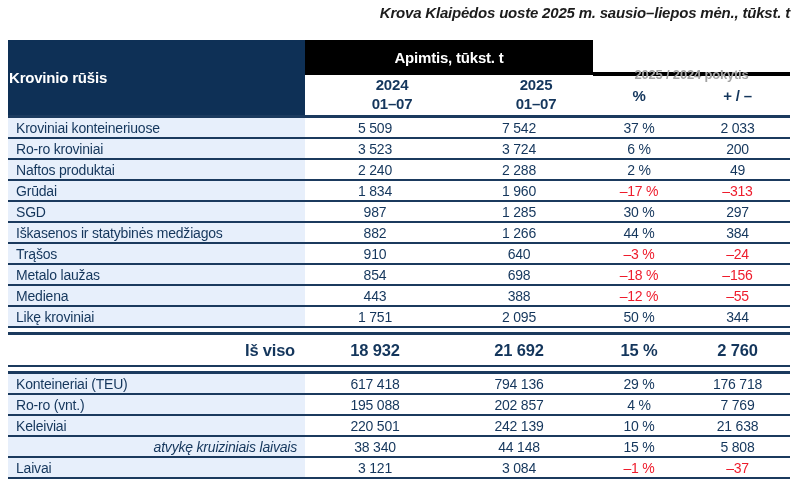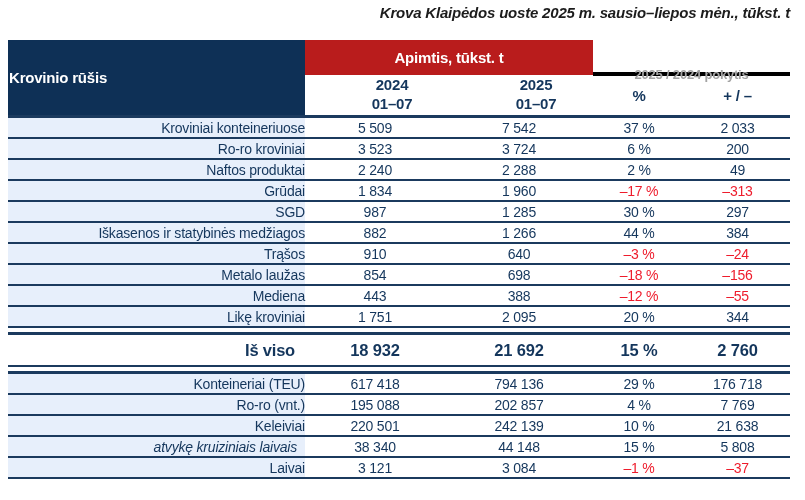--- a/index.html
+++ b/index.html
@@ -14,33 +14,33 @@
   }
   table.krova{
     position:absolute;top:40px;left:8px;width:782px;
     border-collapse:collapse;table-layout:fixed;
   }
   th,td{padding:0;vertical-align:middle;letter-spacing:-0.2px;}
   
   thead{border-bottom:3px solid #1b3a5e;}
   thead th{color:#ffffff;font-weight:bold;}
   .th-label{background:#0e3056;text-align:left;padding-left:1px;font-size:15px;}
-  .th-apimtis{background:#b91c1c;font-size:15px;height:35px;text-align:center;}
+  .th-apimtis{background:#000000;font-size:15px;height:35px;text-align:center;}
   .th-pokytis{position:relative;height:35px;}
   .th-pokytis .box{
     position:absolute;left:0;right:0;top:-4px;bottom:0;background:#0e3056;
     border:2px solid #000;display:flex;align-items:center;justify-content:center;
     font-size:13px;color:#a3a3a3;font-weight:bold;margin-top:36px;
   }
   tr.h2 th{background:#ffffff;color:#14365c;font-size:15px;height:40px;text-align:center;}
   tr.h2 .line{display:block;line-height:1.25;margin-left:34px;}
   
   tbody td{font-size:14px;color:#14365c;height:19px;}
   tbody tr{border-bottom:2px solid #1b3a5e;}
-  td.lbl{background:#e7effb;text-align:right;padding-left:19px;}
+  td.lbl{background:#e7effb;text-align:left;padding-left:8px;}
   td.num{text-align:center;}
   td.neg{color:#ee1c2c;}
   tbody.gap tr{border:none;}
   tbody.gap td{height:4px;background:#fff;}
   tbody.total tr{border-top:3px solid #1b3a5e;border-bottom:2px solid #1b3a5e;margin-top:20px;}
   tbody.total td{height:30px;font-weight:bold;font-size:16.5px;}
   tbody.total td.total-lbl{background:#fff;text-align:right;padding-right:10px;}
   tbody.extra tr:first-child{border-top:3px solid #1b3a5e;margin-left:30px;}
   td.indent{text-align:right;font-style:italic;padding-right:8px;padding-left:0;}
 </style>
@@ -142,21 +142,21 @@
           <td class="lbl">Mediena</td>
           <td class="num">443</td>
           <td class="num">388</td>
           <td class="num neg">–12 %</td>
           <td class="num neg">–55</td>
         </tr>
         <tr>
           <td class="lbl">Likę kroviniai</td>
           <td class="num">1 751</td>
           <td class="num">2 095</td>
-          <td class="num">20 %</td>
+          <td class="num">50 %</td>
           <td class="num">344</td>
         </tr>
       </tbody>
 
     <tbody class="gap">
       <tr>
           <td colspan="5"></td>
         </tr>
     </tbody>
 

